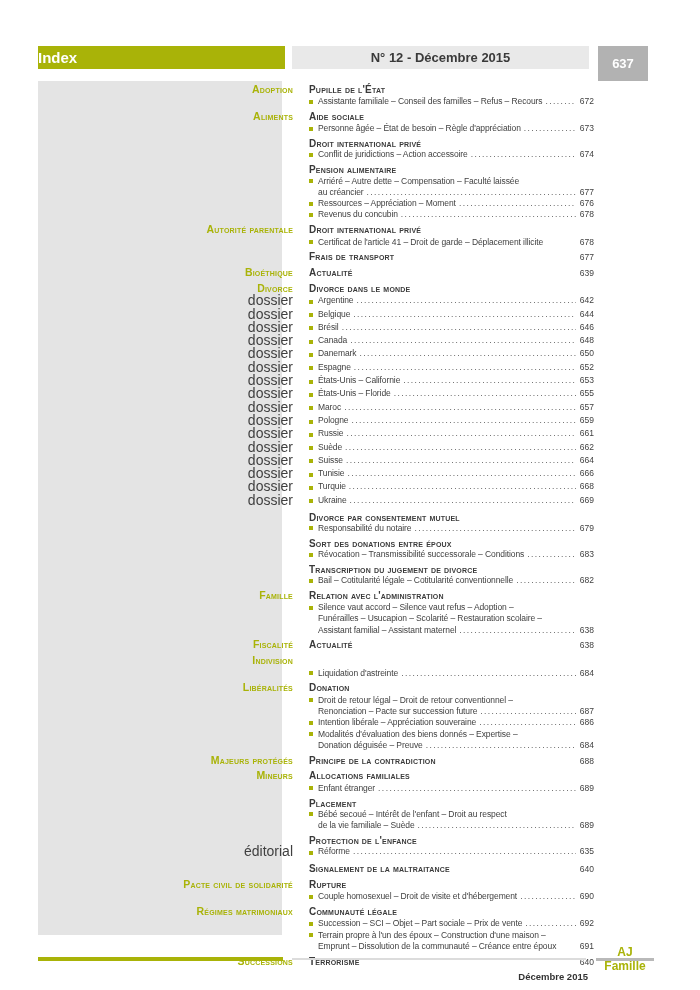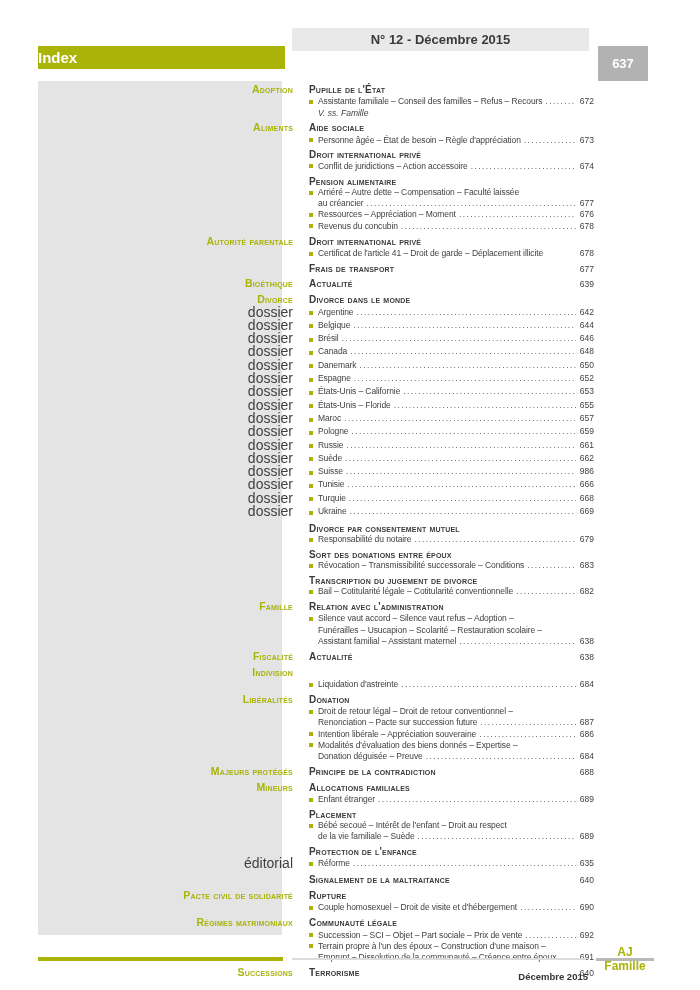--- a/index.html
+++ b/index.html
@@ -3,21 +3,21 @@
 <meta charset="utf-8">
 <style>
   html,body{margin:0;padding:0;background:#ffffff;}
   .page{position:relative;width:700px;height:990px;background:#ffffff;
         font-family:"Liberation Sans",sans-serif;overflow:hidden;}
 
   
   .bar-index{position:absolute;left:38px;top:46px;width:247px;height:23px;
              background:#a9b308;color:#fff;font-weight:bold;font-size:15px;
              line-height:23px;text-align:left;box-sizing:border-box;}
-  .bar-issue{position:absolute;left:292px;top:28px;width:297px;height:23px;
+  .bar-issue{position:absolute;left:292px;top:46px;width:297px;height:23px;
              background:#e9e9e9;color:#3a3a3a;font-weight:bold;font-size:13px;
              line-height:23px;text-align:center;}
   .badge-page{position:absolute;left:598px;top:46px;width:50px;height:35px;
               background:#b2b2b2;color:#ffffff;font-weight:bold;font-size:13px;
               display:flex;align-items:center;justify-content:center;}
 
   
   .graycol{position:absolute;left:38px;top:81px;width:244px;height:854px;background:#e4e4e4;}
   .body{position:absolute;left:38px;top:81px;width:540px;padding-top:3px;color:#3f3f3f;margin-left:16px;}
   .row{display:flex;line-height:11.3px;font-size:8.5px;}
@@ -75,26 +75,20 @@
       </div>
       <div class="row">
         <div class="cl"></div>
         <div class="cr">
           <span class="bullet"></span>
           <span class="txt">Assistante familiale – Conseil des familles – Refus – Recours</span>
           <span class="leader"></span>
           <span class="pg">672</span>
         </div>
       </div>
-      <div class="row">
-        <div class="cl"></div>
-        <div class="cr">
-          <span class="note">V. ss. Famille</span>
-        </div>
-      </div>
       <div class="row mt">
         <div class="cl"><span class="cat">Aliments</span></div>
         <div class="cr">
           <span class="sec">Aide sociale</span>
         </div>
       </div>
       <div class="row">
         <div class="cl"></div>
         <div class="cr">
           <span class="bullet"></span>
@@ -301,21 +295,21 @@
           <span class="leader"></span>
           <span class="pg">662</span>
         </div>
       </div>
       <div class="row">
         <div class="cl"><span class="sub">dossier</span></div>
         <div class="cr">
           <span class="bullet"></span>
           <span class="txt">Suisse</span>
           <span class="leader"></span>
-          <span class="pg">986</span>
+          <span class="pg">664</span>
         </div>
       </div>
       <div class="row">
         <div class="cl"><span class="sub">dossier</span></div>
         <div class="cr">
           <span class="bullet"></span>
           <span class="txt">Tunisie</span>
           <span class="leader"></span>
           <span class="pg">666</span>
         </div>

